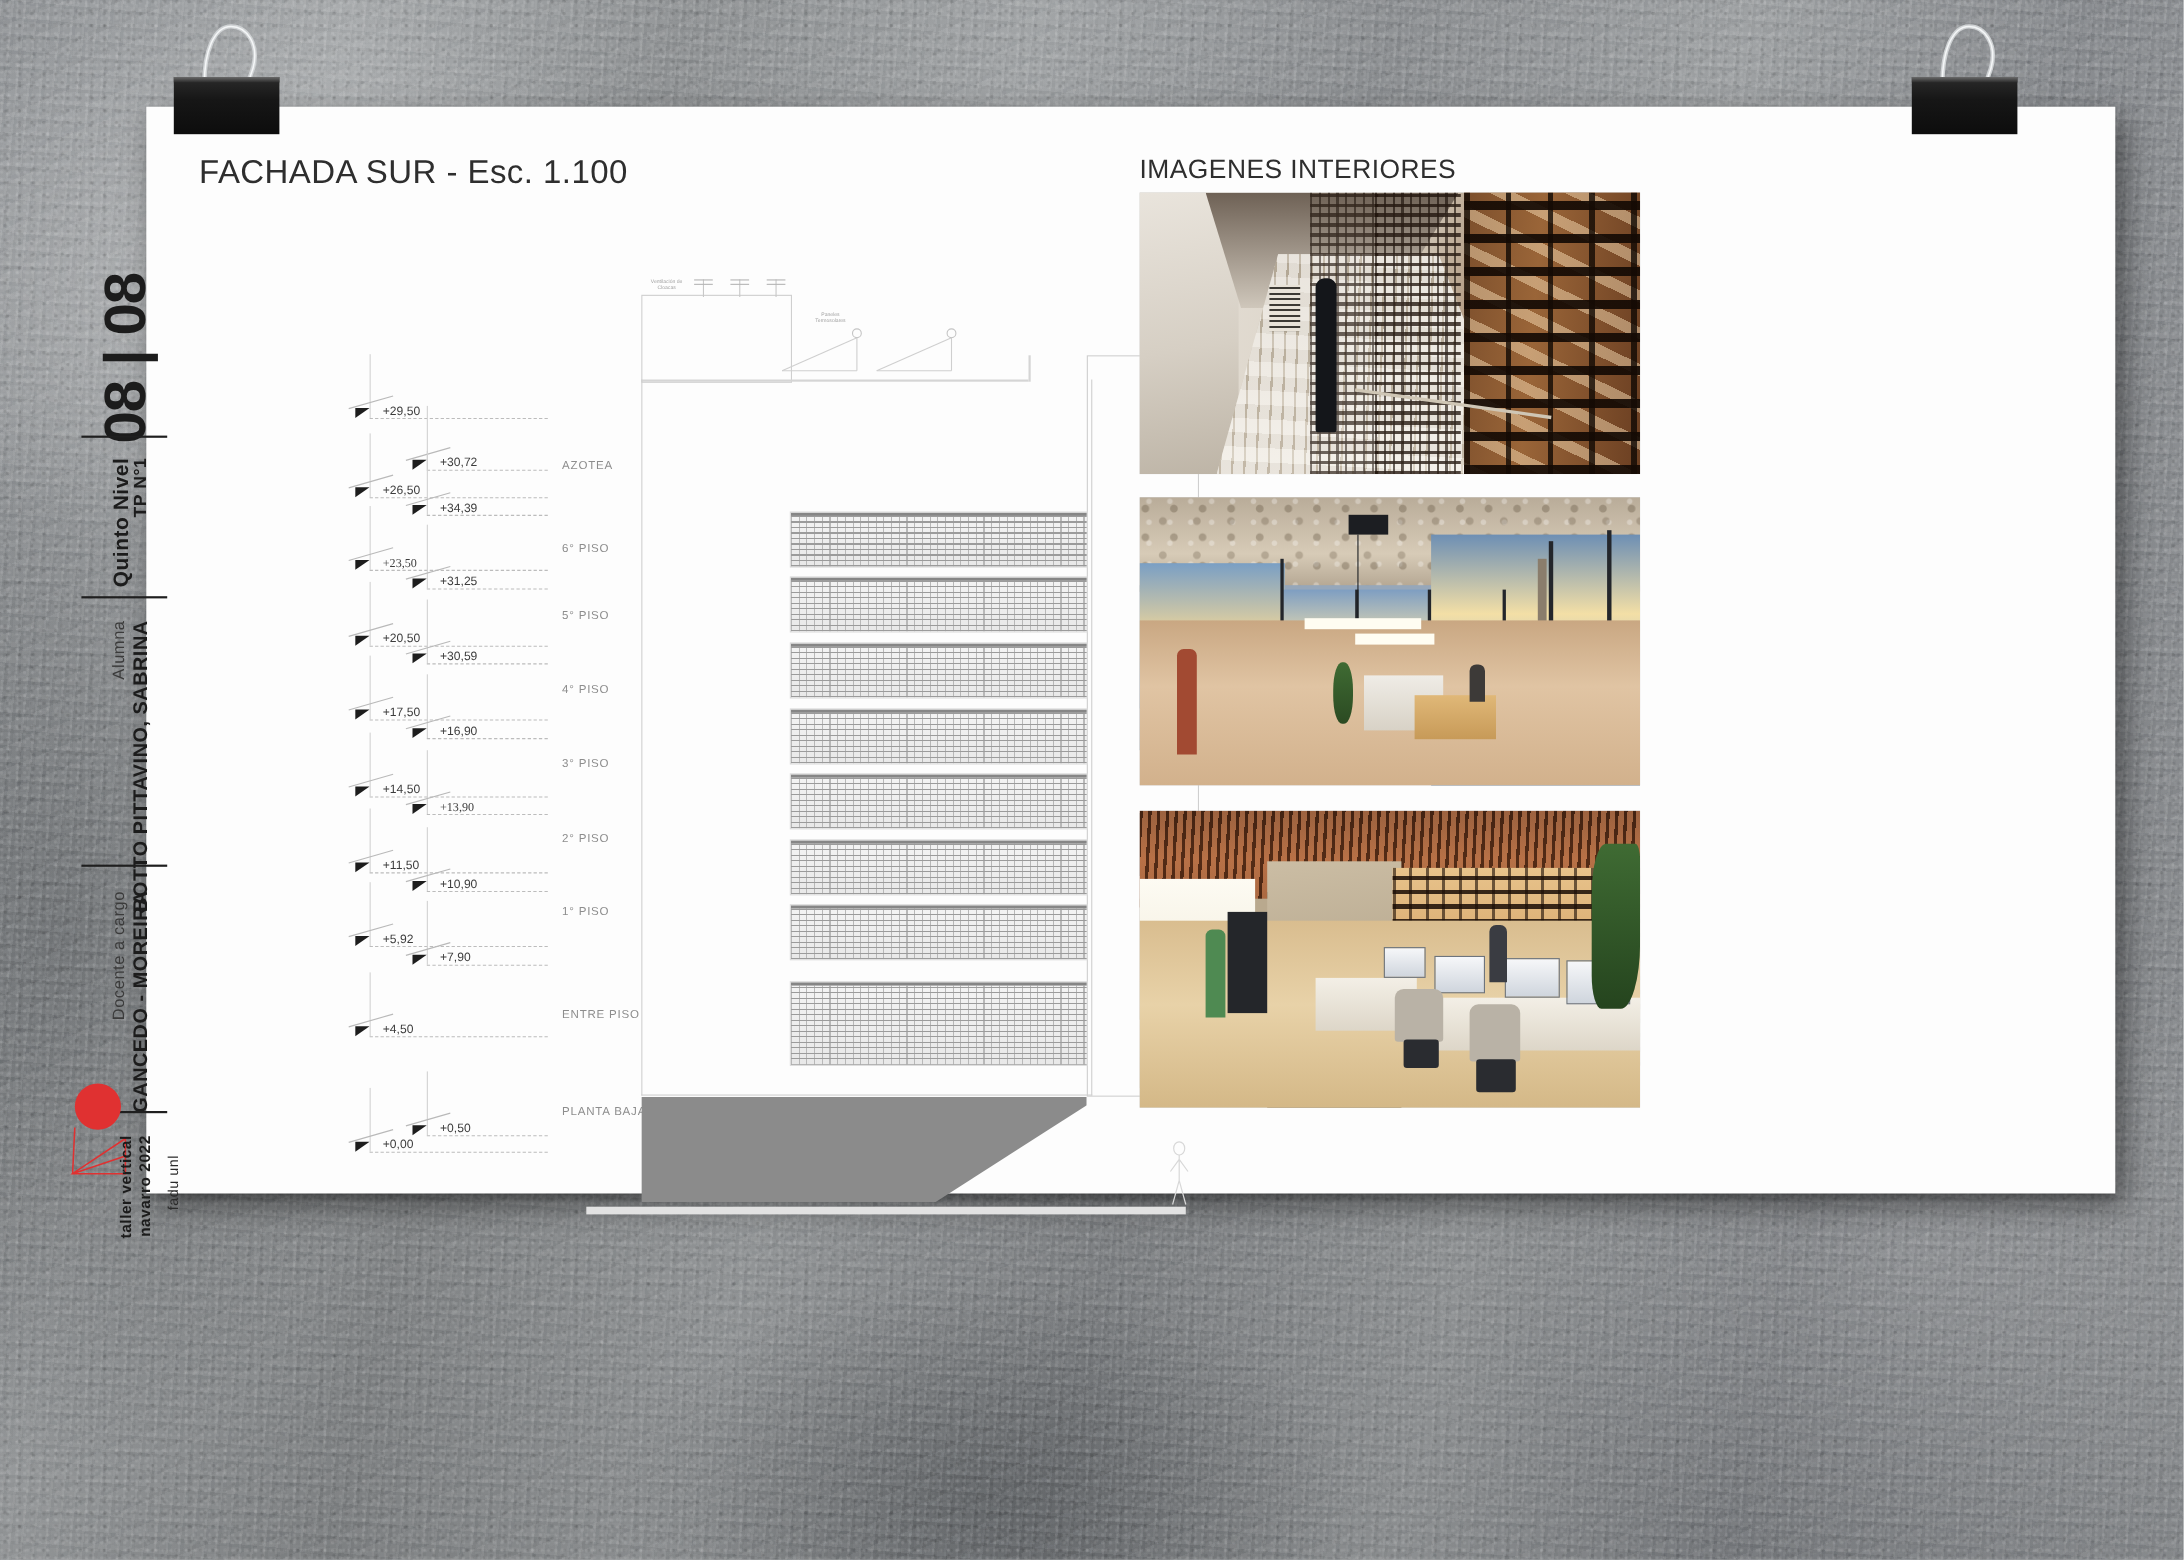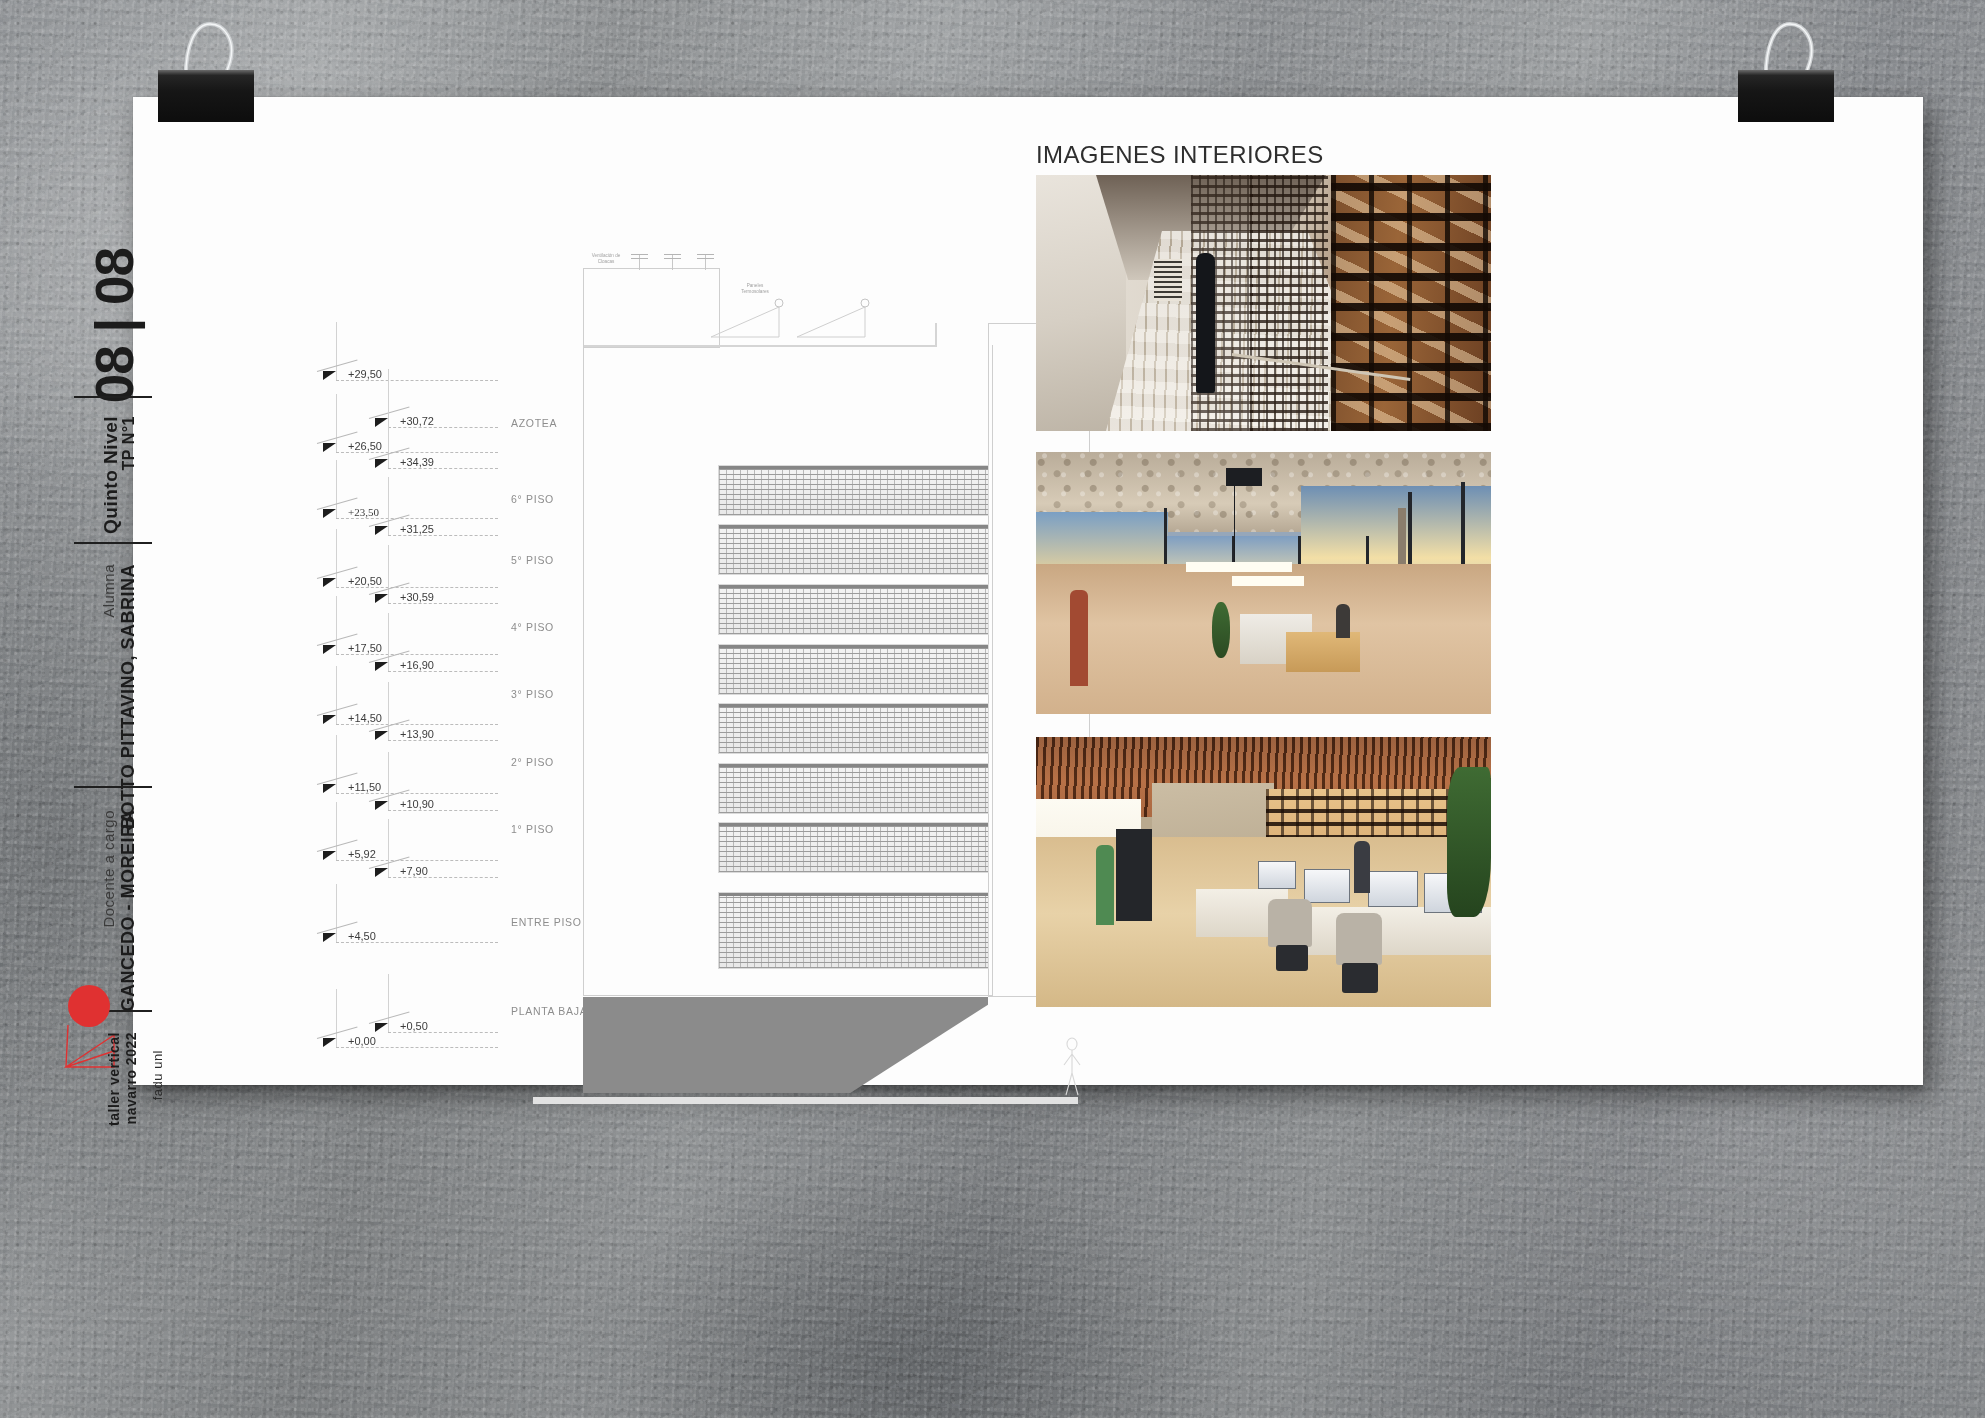--- a/index.html
+++ b/index.html
@@ -183,20 +183,21 @@
   #ph3 .p3-shelf{position:absolute;background:#24262a;}
 </style>
 </head>
 <body>
 
 <div id="backdrop"></div>
 
 <div id="sheet-shadow-strip"></div>
 <div id="sheet">
 
+  <div class="sheet-title" id="title-left">FACHADA SUR - Esc. 1.100</div>
   <div class="sheet-title" id="title-right">IMAGENES INTERIORES</div>
 
   <div id="elev">
 
     <div id="level-marks">
         <div class="tri" style="left: 160px; top: 134px;"></div>
         <div class="vline" style="left: 173px; top: 85px; height: 58px;"></div>
         <div class="tick" style="left: 154px; top: 134px; width: 42px; transform: rotate(-16deg);"></div>
         <div class="lvl" style="left: 185px; top: 131px;">+29,50</div>
         <div class="dash" style="left: 173px; top: 143px; width: 162px;"></div>
@@ -246,21 +247,21 @@
         <div class="lvl" style="left: 237px; top: 422px;">+16,90</div>
         <div class="dash" style="left: 225px; top: 434px; width: 110px;"></div>
         <div class="tri" style="left: 160px; top: 478px;"></div>
         <div class="vline" style="left: 173px; top: 429px; height: 58px;"></div>
         <div class="tick" style="left: 154px; top: 478px; width: 42px; transform: rotate(-16deg);"></div>
         <div class="lvl" style="left: 185px; top: 475px;">+14,50</div>
         <div class="dash" style="left: 173px; top: 487px; width: 162px;"></div>
         <div class="tri" style="left: 212px; top: 494px;"></div>
         <div class="vline" style="left: 225px; top: 445px; height: 58px;"></div>
         <div class="tick" style="left: 206px; top: 494px; width: 42px; transform: rotate(-16deg);"></div>
-        <div class="lvl" style="left: 237px; top: 491px;">+13,90</div>
+        <div class="lvl" style="left: 237px; top: 491px; font-family: Liberation Serif, serif;">+13,90</div>
         <div class="dash" style="left: 225px; top: 503px; width: 110px;"></div>
         <div class="tri" style="left: 160px; top: 547px;"></div>
         <div class="vline" style="left: 173px; top: 498px; height: 58px;"></div>
         <div class="tick" style="left: 154px; top: 547px; width: 42px; transform: rotate(-16deg);"></div>
         <div class="lvl" style="left: 185px; top: 544px;">+11,50</div>
         <div class="dash" style="left: 173px; top: 556px; width: 162px;"></div>
         <div class="tri" style="left: 212px; top: 564px;"></div>
         <div class="vline" style="left: 225px; top: 515px; height: 58px;"></div>
         <div class="tick" style="left: 206px; top: 564px; width: 42px; transform: rotate(-16deg);"></div>
         <div class="lvl" style="left: 237px; top: 561px;">+10,90</div>

